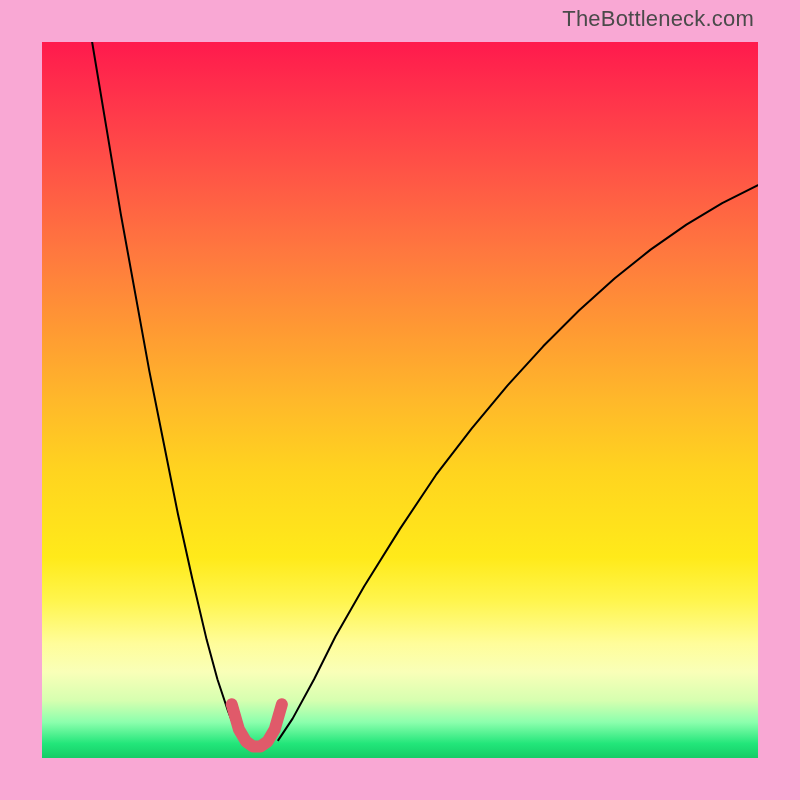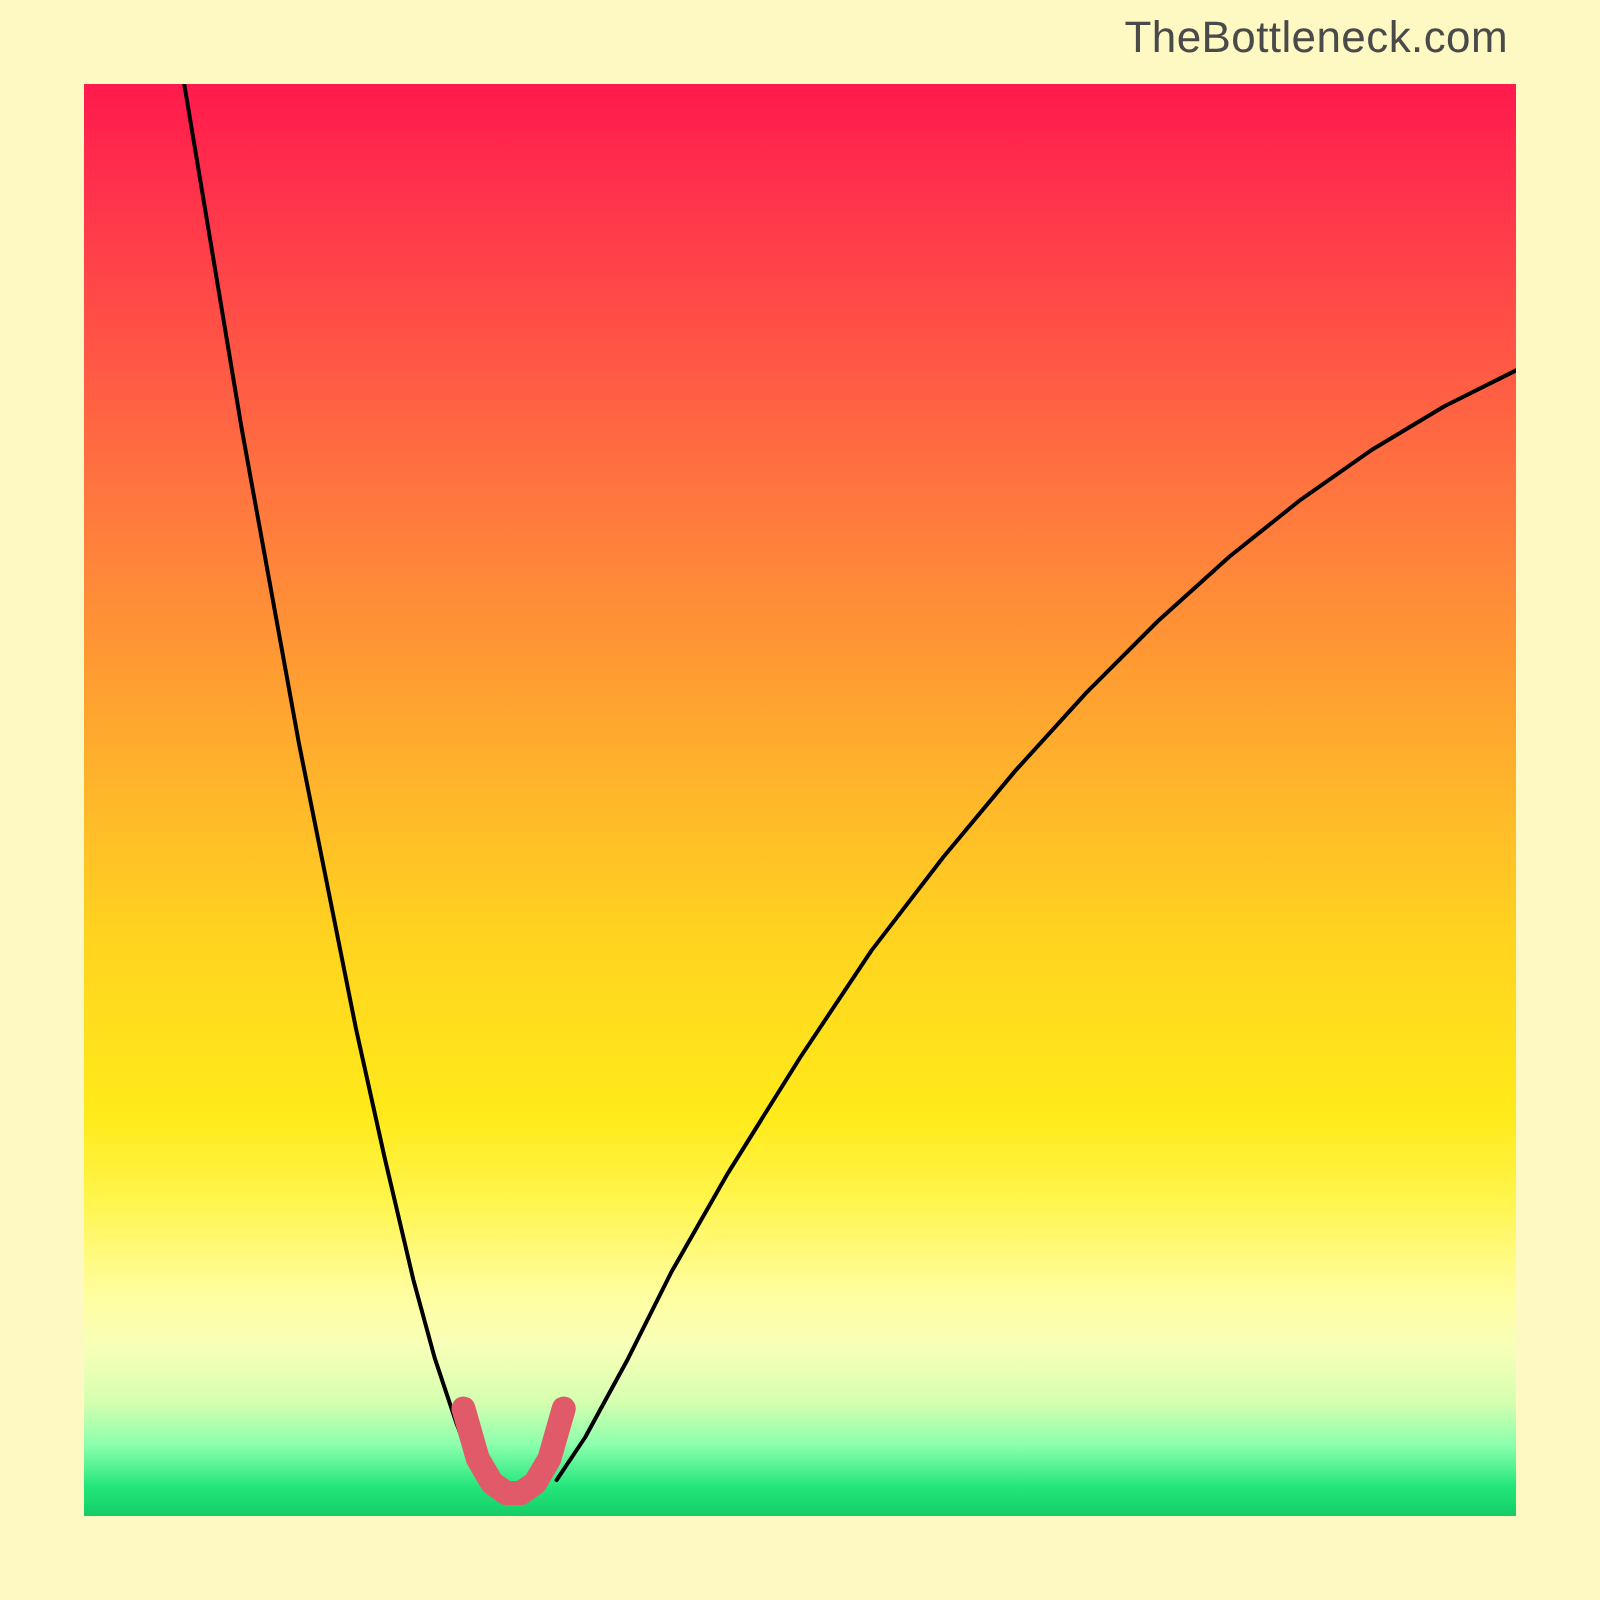--- a/index.html
+++ b/index.html
@@ -7,21 +7,21 @@
     padding: 0;
     width: 800px;
     height: 800px;
     background: #000;
     overflow: hidden;
   }
   .frame {
     position: relative;
     width: 800px;
     height: 800px;
-    background: #fef9c3;
+    background: #f9a8d4;
     text-align: center;
   }
   .plot {
     position: absolute;
     left: 42px;
     top: 42px;
     width: 716px;
     height: 716px;
     background: linear-gradient(to bottom,
       #ff1a4d 0%,

